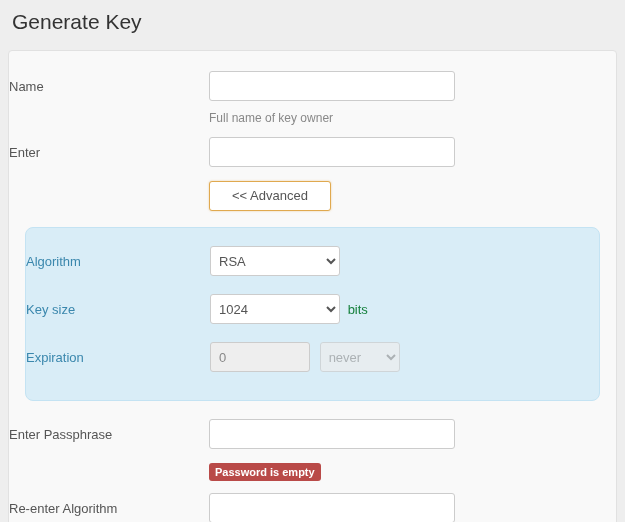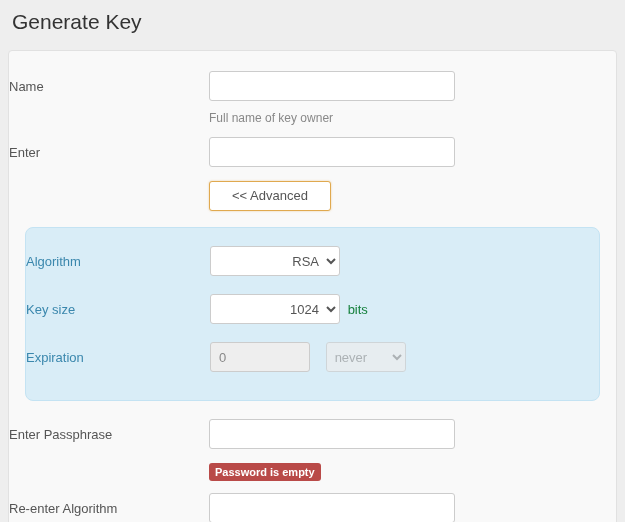--- a/index.html
+++ b/index.html
@@ -60,21 +60,21 @@
   input[disabled] { background: #eeeeee; color: #888888; }
   select {
     height: 30px;
     border: 1px solid #cccccc;
     border-radius: 3px;
     background: #ffffff;
     font-size: 13px;
     color: #555555;
     padding: 0 4px;
   }
-  select.med { width: 130px; text-align: right; }
+  select.med { width: 130px; }
   select.small { width: 80px; }
   select[disabled] { background: #eeeeee; color: #999999; }
   .btn-advanced {
     display: inline-block;
     height: 30px;
     line-height: 28px;
     padding: 0 22px;
     border: 1px solid #e0a94f;
     border-radius: 3px;
     background: #ffffff;
@@ -152,21 +152,21 @@
           <option>1024</option>
         </select>
         <span class="inline-text">bits</span>
       </div>
     </div>
 
     <div class="form-row">
       <label class="form-label">Expiration</label>
       <div class="form-control-wrap">
         <input type="text" class="small" disabled="" value="0" style="">
-        <select class="small" disabled="" style="margin-left:12px;">
+        <select class="small" disabled="" style="margin-left:6px;">
           <option>never</option>
         </select>
       </div>
     </div>
 
   </div>
 
   <div class="form-row">
     <label class="form-label">Enter Passphrase</label>
     <div class="form-control-wrap">

